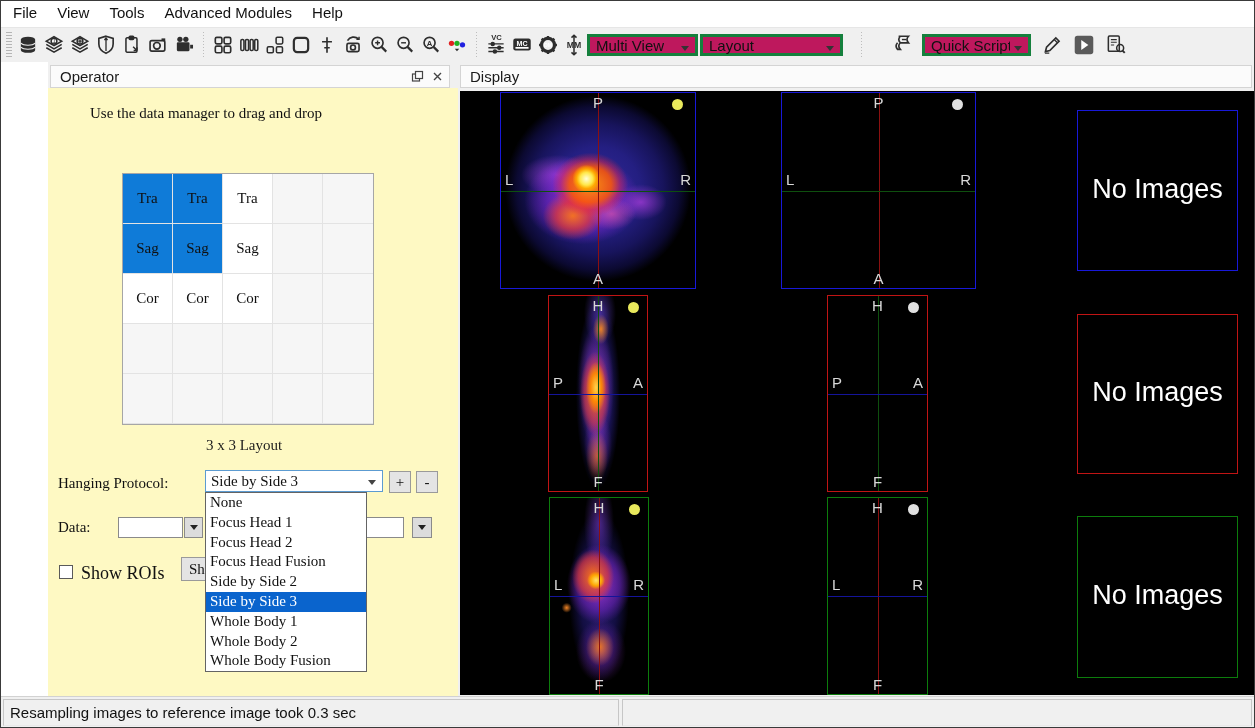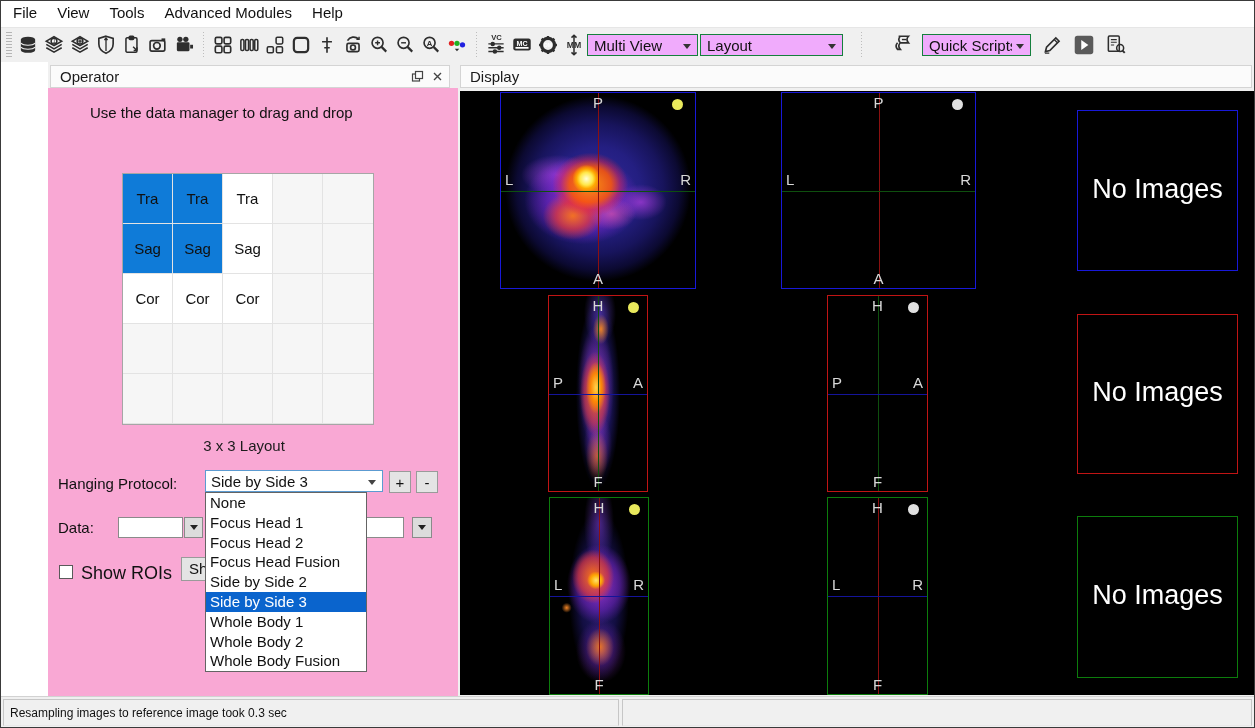--- a/index.html
+++ b/index.html
@@ -9,35 +9,35 @@
   
   .menubar { height:26px; background:#fff; display:flex; padding-left:2px; }
   .mi { font-size:15px; color:#111; padding:3px 10px; cursor:default; }
 
   
   .toolbar { height:35px; background:#f0f0f0; border-top:1px solid #e6e6e6; display:flex; align-items:center; padding:0 2px; }
   .tgrip { width:6px; height:26px; margin:0 3px; background-image:repeating-linear-gradient(to bottom,#b5b5b5 0 1px,transparent 1px 3px); background-size:1px 100%; background-repeat:repeat-x; background-position:2px 0; }
   .tsep { width:5px; height:26px; margin:0 4px; background-image:repeating-linear-gradient(to bottom,#bdbdbd 0 1px,transparent 1px 3px); background-size:1px 100%; background-repeat:no-repeat; background-position:2px 0; }
   .tbtn { width:26px; height:26px; display:flex; align-items:center; justify-content:center; border-radius:3px; }
   .tbtn svg { display:block; }
-  .combo { height:22px; background:#f0abfc; border:1px solid #15803d; display:flex; align-items:center; position:relative; padding:0 18px 0 6px; }
+  .combo { height:22px; background:#be185d; border:3px solid #15803d; display:flex; align-items:center; position:relative; padding:0 18px 0 6px; }
   .combo .combo-text { font-size:15px; color:#111; white-space:nowrap; overflow:hidden; }
   .carrow { position:absolute; right:6px; top:9px; width:0; height:0; border-left:4px solid transparent; border-right:4px solid transparent; border-top:5px solid #333; }
 
   
   .main { position:relative; height:634px; background:#fff; display:flex;padding-left:47px; }
   .left-panel { position:relative; width:410px; background:#f0f0f0; }
   .right-panel { position:relative; flex:1; background:#f0f0f0; }
   .panel-header { position:absolute; top:3px; height:23px; background:#fbfbfb; border:1px solid #d4d4d4; display:flex; align-items:center; }
   .panel-title { font-size:15px; color:#1a1a1a; padding-left:9px; }
   .ph-ops { position:absolute; right:6px; top:4px; display:flex; gap:8px; align-items:center; }
   .ph-ops svg { display:block; }
 
   
-  .op-body { position:absolute; left:0; top:26px; right:0; bottom:0; background:#f9a8d4; }
+  .op-body { position:absolute; left:0; top:26px; right:0; bottom:0; background:#fef9c3;font-family:Liberation Serif, serif; }
   .instruction { position:absolute; left:42px; top:15px; font-size:15px; color:#111; line-height:20px; }
 
   .lgrid { position:absolute; left:74px; top:85px; width:252px; height:252px; background:#fff; border:1px solid #a6a6a6; display:grid; grid-template-columns:repeat(5,1fr); grid-template-rows:repeat(5,1fr); }
   .lcell { border-right:1px solid #e3e3e3; border-bottom:1px solid #e3e3e3; display:flex; align-items:center; justify-content:center; font-size:15px; color:#101010; background:#fff; }
   .lcell:nth-child(5n) { border-right:none; }
   .lcell.e { background:#f6f6f6; }
   .lcell.sel { background:#0f7bd8; }
   .grid-caption { position:absolute; left:70px; top:349px; width:252px; text-align:center; font-size:15px; color:#1c1c1c; }
 
   .hp-label { position:absolute; left:10px; top:387px; font-size:15px; color:#111; }
@@ -105,21 +105,21 @@
     radial-gradient(ellipse 14px 19px at 51% 76%, rgba(255,130,20,.85) 0%, rgba(240,80,40,0) 100%),
     radial-gradient(circle 5px at 17% 56%, rgba(255,140,40,.95) 0%, rgba(255,120,20,0) 100%),
     radial-gradient(ellipse 32px 40px at 50% 44%, rgba(190,60,230,.75) 0%, rgba(130,40,210,.5) 65%, rgba(100,30,190,0) 100%),
     radial-gradient(ellipse 25px 32px at 52% 78%, rgba(150,50,220,.6) 0%, rgba(110,40,200,0) 100%),
     radial-gradient(ellipse 15px 44px at 50% 13%, rgba(120,60,210,.6) 0%, rgba(90,40,190,0) 100%),
     radial-gradient(ellipse 30px 86px at 50% 50%, rgba(62,48,182,.6) 0%, rgba(34,26,120,.55) 62%, rgba(16,12,70,0) 100%); }
 
   
   .statusbar { position:relative; height:32px; background:#f0f0f0; border-top:1px solid #d2d2d2; }
   .status-cell { position:absolute; top:2px; height:27px; background:#f0f0f0; border:1px solid #c6c6c6; border-bottom-color:#e9e9e9; }
-  .status-text { font-size:12px; color:#111; line-height:26px; padding-left:6px; white-space:nowrap; }
+  .status-text { font-size:15px; color:#111; line-height:26px; padding-left:6px; white-space:nowrap; }
 </style>
 </head>
 <body>
 
 <div class="window">
 
   <div class="menubar">
     <span class="mi">File</span>
     <span class="mi">View</span>
     <span class="mi">Tools</span>

